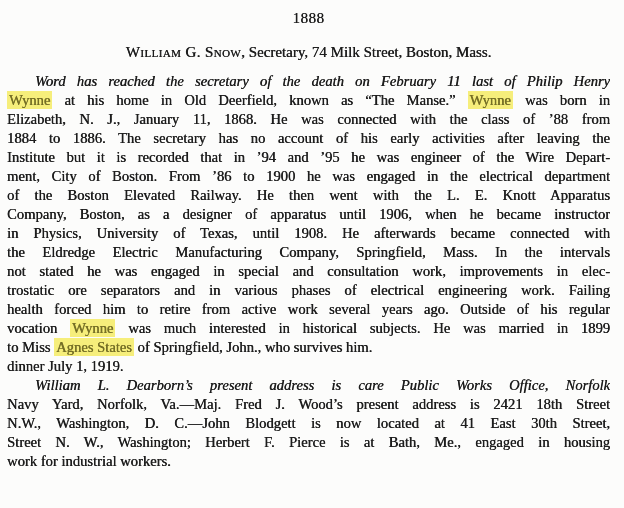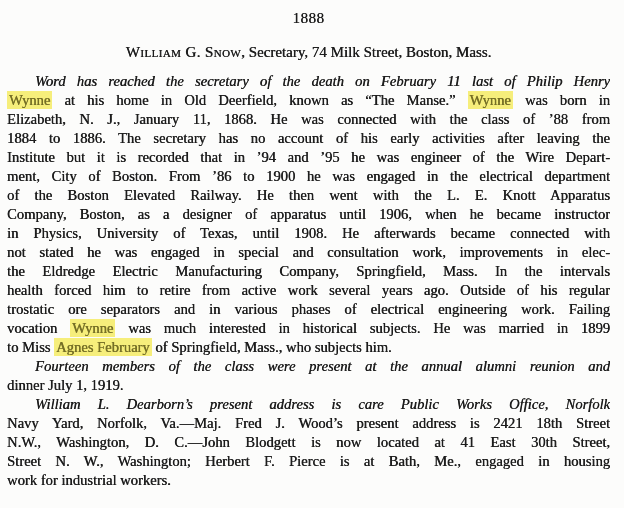--- a/index.html
+++ b/index.html
@@ -70,27 +70,26 @@
   <div class="article">
       <div class="line indent"><span>Word has reached the secretary of the death on February 11 last of Philip Henry</span></div>
       <div class="line"><span class="hl">Wynne</span><span> at his home in Old Deerfield, known as “The Manse.” </span><span class="hl">Wynne</span><span> was born in</span></div>
       <div class="line"><span>Elizabeth, N. J., January 11, 1868. He was connected with the class of ’88 from</span></div>
       <div class="line"><span>1884 to 1886. The secretary has no account of his early activities after leaving the</span></div>
       <div class="line"><span>Institute but it is recorded that in ’94 and ’95 he was engineer of the Wire Depart-</span></div>
       <div class="line"><span>ment, City of Boston. From ’86 to 1900 he was engaged in the electrical department</span></div>
       <div class="line"><span>of the Boston Elevated Railway. He then went with the L. E. Knott Apparatus</span></div>
       <div class="line"><span>Company, Boston, as a designer of apparatus until 1906, when he became instructor</span></div>
       <div class="line"><span>in Physics, University of Texas, until 1908. He afterwards became connected with</span></div>
+      <div class="line"><span>the Eldredge Electric Manufacturing Company, Springfield, Mass. In the intervals</span></div>
       <div class="line"><span>not stated he was engaged in special and consultation work, improvements in elec-</span></div>
-      <div class="line"><span>the Eldredge Electric Manufacturing Company, Springfield, Mass. In the intervals</span></div>
+      <div class="line"><span>trostatic ore separators and in various phases of electrical engineering work. Failing</span></div>
       <div class="line"><span>health forced him to retire from active work several years ago. Outside of his regular</span></div>
-      <div class="line"><span>trostatic ore separators and in various phases of electrical engineering work. Failing</span></div>
       <div class="line"><span>vocation </span><span class="hl">Wynne</span><span> was much interested in historical subjects. He was married in 1899</span></div>
-      <div class="line end"><span>to Miss </span><span class="hl">Agnes February</span><span> of Springfield, Mass., who subjects him.</span></div>
-      <div class="line indent"><span>Fourteen members of the class were present at the annual alumni reunion and</span></div>
+      <div class="line end"><span>to Miss </span><span class="hl">Agnes States</span><span> of Springfield, John., who survives him.</span></div>
       <div class="line end"><span>dinner July 1, 1919.</span></div>
       <div class="line indent"><span>William L. Dearborn’s present address is care Public Works Office, Norfolk</span></div>
       <div class="line"><span>Navy Yard, Norfolk, Va.—Maj. Fred J. Wood’s present address is 2421 18th Street</span></div>
       <div class="line"><span>N.W., Washington, D. C.—John Blodgett is now located at 41 East 30th Street,</span></div>
       <div class="line"><span>Street N. W., Washington; Herbert F. Pierce is at Bath, Me., engaged in housing</span></div>
       <div class="line end"><span>work for industrial workers.</span></div>
     </div>
 </div>
 
 </body></html>

